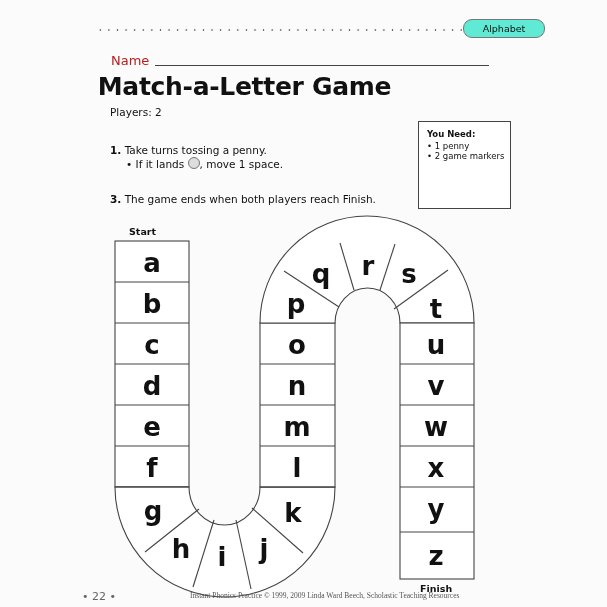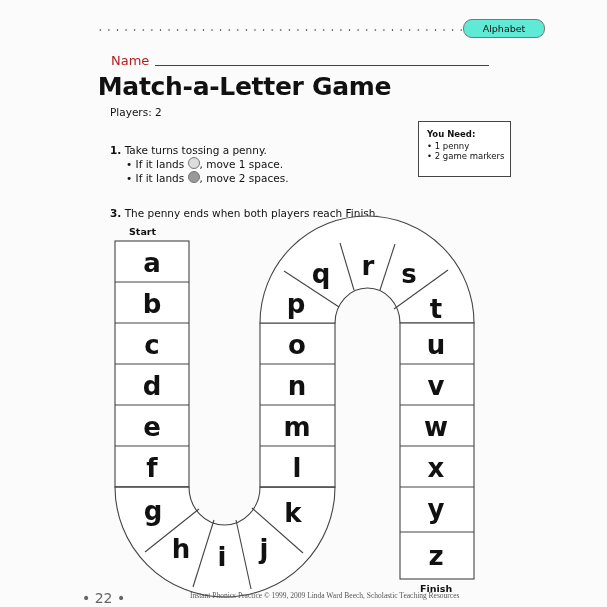--- a/index.html
+++ b/index.html
@@ -12,28 +12,28 @@
   .name-label { position: absolute; left: 111px; top: 53px; font-size: 13px; color: #b91c1c; }
   .name-line { position: absolute; left: 155px; top: 65px; width: 334px; border-bottom: 1.2px solid #444; }
   .title { position: absolute; left: 0; width: 489px; top: 72px; text-align: center; font-size: 25px; font-weight: bold; letter-spacing: -0.3px; }
   .players { position: absolute; left: 110px; top: 106px; font-size: 10.5px; }
   .steps { position: absolute; left: 110px; top: 122px; font-size: 10.5px; line-height: 14px; }
   .steps .num { font-weight: bold; }
   .step { margin-bottom: 5px; margin-top: 21px; }
   .sub { padding-left: 16px; }
   .coin { display: inline-block; width: 10px; height: 10px; border-radius: 50%; border: 1px solid #777; background: #ddd; vertical-align: -1px; }
   .coin.tails { background: #999; }
-  .need { position: absolute; left: 418px; top: 121px; width: 93px; height: 56px; border: 1.3px solid #444; background: #fff;
+  .need { position: absolute; left: 418px; top: 121px; width: 93px; height: 88px; border: 1.3px solid #444; background: #fff;
     font-size: 8.5px; line-height: 10.5px; padding: 7px 0 0 8px; box-sizing: border-box; }
   .need .hd { font-weight: bold; margin-bottom: 1px; }
   .need .it { padding-left: 7px; text-indent: -7px; }
   .board { position: absolute; left: 0; top: 0; }
   .start { position: absolute; left: 129px; top: 226px; font-size: 9.5px; font-weight: bold; }
   .finish { position: absolute; left: 420px; top: 583px; font-size: 9.5px; font-weight: bold; }
-  .page { position: absolute; left: 82px; top: 590px; font-size: 14px; color: #666; }
+  .page { position: absolute; left: 82px; top: 590px; font-size: 11px; color: #666; }
   .credit { position: absolute; left: 190px; top: 591px; font-family: "Liberation Serif", serif; font-size: 7.5px; color: #555; }
 </style>
 </head>
 <body>
 
 <div class="dots"></div>
 <div class="tag">Alphabet</div>
 
 <div class="name-label">Name</div>
 <div class="name-line"></div>
@@ -42,27 +42,24 @@
 
 <div class="players">Players: 2</div>
 
 <div class="steps">
   <div class="step">
     <span class="num">1.</span>
     <span>Take turns tossing a penny.</span>
     <div class="sub">
       <span>• If it lands </span><span class="coin"></span><span>, move 1 space.</span>
     </div>
-    <div class="sub">
-      <span>• If it lands </span><span class="coin tails"></span><span>, move 2 spaces.</span>
-    </div>
   </div>
   <div class="step">
     <span class="num">3.</span>
-    <span>The penny ends when both players reach Finish.</span>
+    <span>The game ends when both players reach Finish.</span>
   </div>
 </div>
 
 <div class="need">
   <div class="hd">You Need:</div>
   <div class="it">• 1 penny</div>
   <div class="it">• 2 game markers</div>
 </div>
 
 <div class="start">Start</div>

